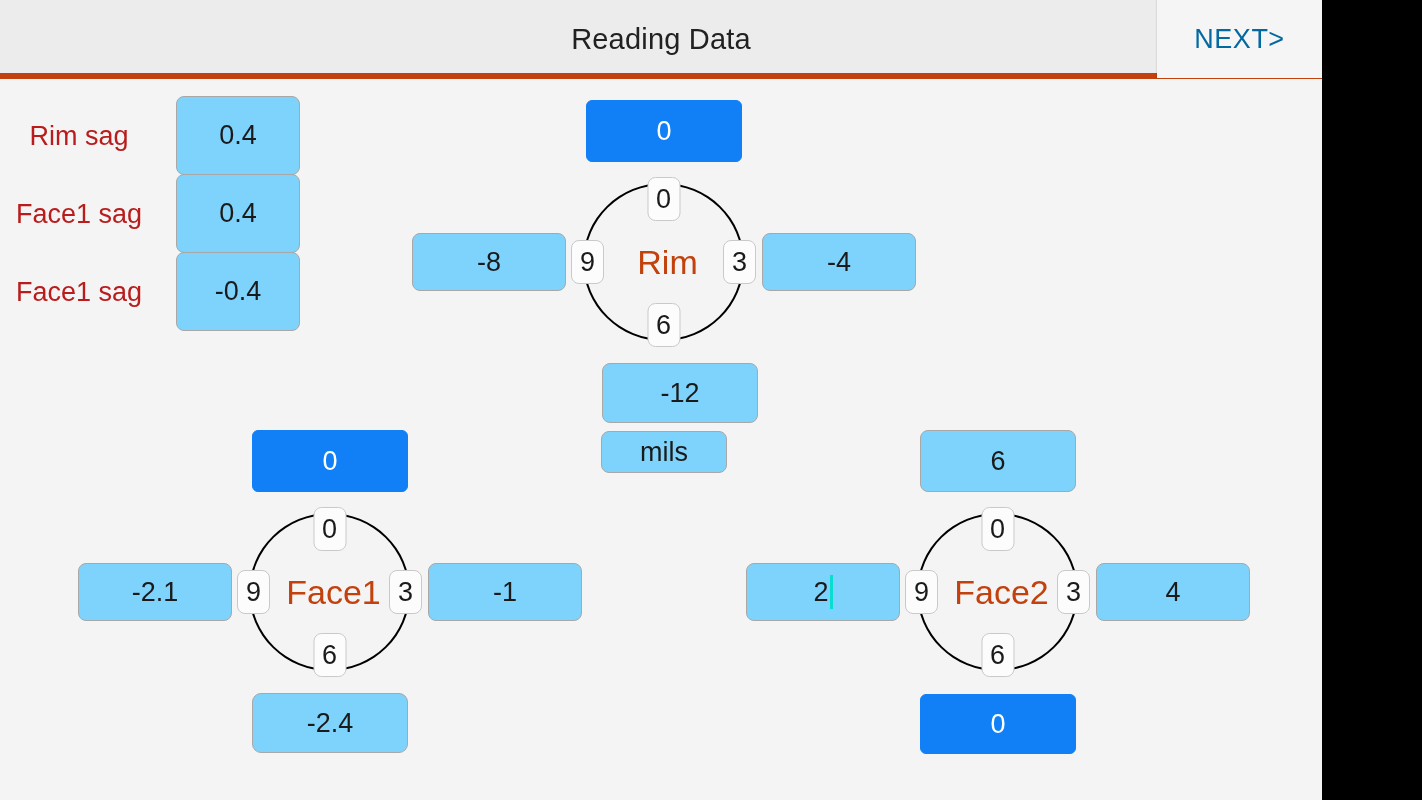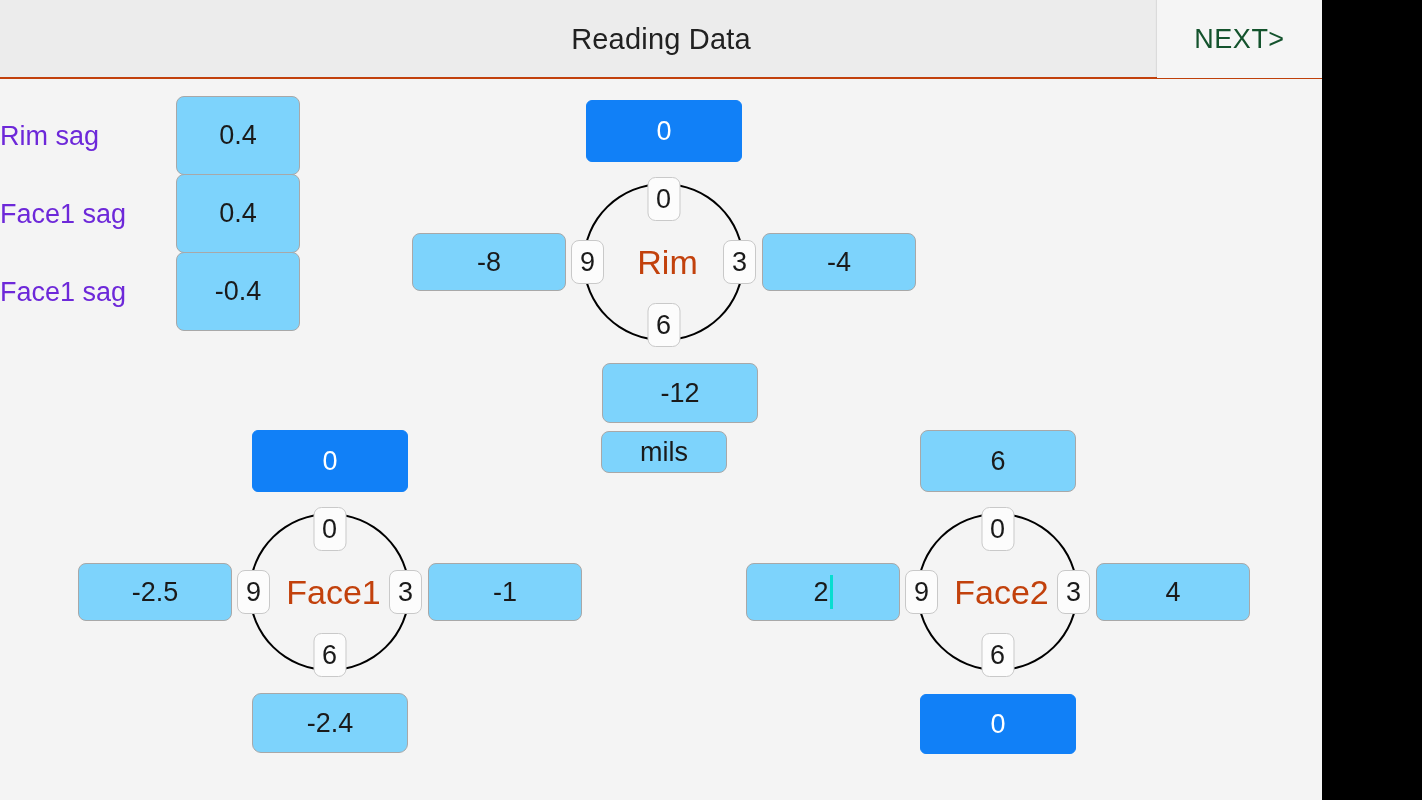--- a/index.html
+++ b/index.html
@@ -13,34 +13,34 @@
     position: relative;
     width: 1422px; height: 800px;
     background: #f4f4f4;
   }
 
   
   .appbar {
     position: absolute; left: 0; top: 0;
     width: 1322px; height: 79px;
     background: #ececec;
-    border-bottom: 2px solid #c2410c;
+    border-bottom: 6px solid #c2410c;
   }
   .appbar-title {
     position: absolute; left: 0; top: 0;
     width: 1322px; height: 79px;
     display: flex; align-items: center; justify-content: center;
     font-size: 29px; color: #212121; letter-spacing: .2px;
   }
   .next-btn {
     position: absolute; left: 1157px; top: 0;
     width: 165px; height: 78px;
     background: #f5f5f5;
     display: flex; align-items: center; justify-content: center;
-    font-size: 27px; font-weight: 500; color: #14532d;
+    font-size: 27px; font-weight: 500; color: #0369a1;
     letter-spacing: .5px;
     box-shadow: -1px 0 1px rgba(0,0,0,.07);
     cursor: pointer;
   }
 
   
   .navrail {
     position: absolute; left: 1322px; top: 0;
     width: 100px; height: 800px;
     background: #000000;
@@ -67,22 +67,22 @@
     display: inline-block;
     width: 3px; height: 34px;
     background: #08ddd0;
     margin-left: 1px;
     vertical-align: middle;
   }
 
   
   .sag-label {
     position: absolute;
-    font-size: 27px; color: #6d28d9;
-    text-align: left;
+    font-size: 27px; color: #b91c1c;
+    text-align: center;
     white-space: nowrap;
   }
 
   
   .dial { position: absolute; }
   .dial-circle {
     position: absolute; left: 0; top: 0;
     width: 100%; height: 100%;
     border: 2px solid #000000;
     border-radius: 50%;
@@ -143,21 +143,21 @@
     <div class="tick t6">6</div>
     <div class="tick t9">9</div>
   </div>
 
   <div class="field" style="left:586px; top:363px; width:156px; height:60px;margin-left:16px;">-12</div>
 
   <div class="field" style="left:601px; top:431px; width:126px; height:42px;">mils</div>
 
   <div class="field blue" style="left:252px; top:430px; width:156px; height:62px;">0</div>
 
-  <div class="field" style="left:78px; top:563px; width:154px; height:58px;">-2.5</div>
+  <div class="field" style="left:78px; top:563px; width:154px; height:58px;">-2.1</div>
 
   <div class="field" style="left:428px; top:563px; width:154px; height:58px;">-1</div>
 
   <div class="dial" style="left:249px; top:513px; width:161px; height:158px;">
     <div class="dial-circle"></div>
     <div class="dial-name">Face1</div>
     <div class="tick t0">0</div>
     <div class="tick t3">3</div>
     <div class="tick t6">6</div>
     <div class="tick t9">9</div>

